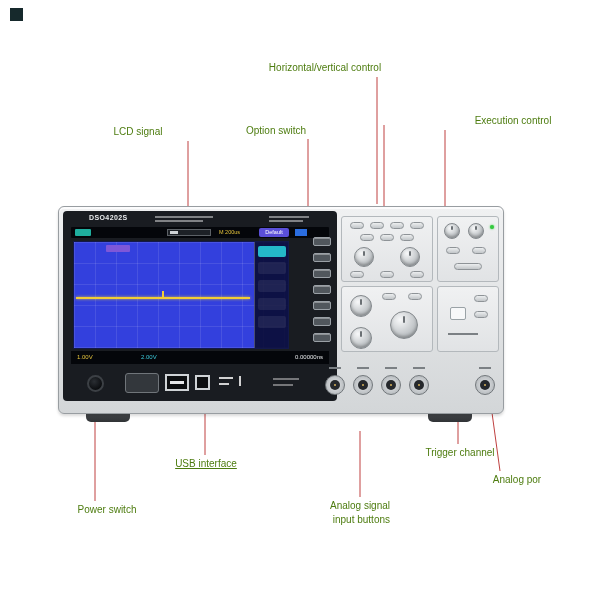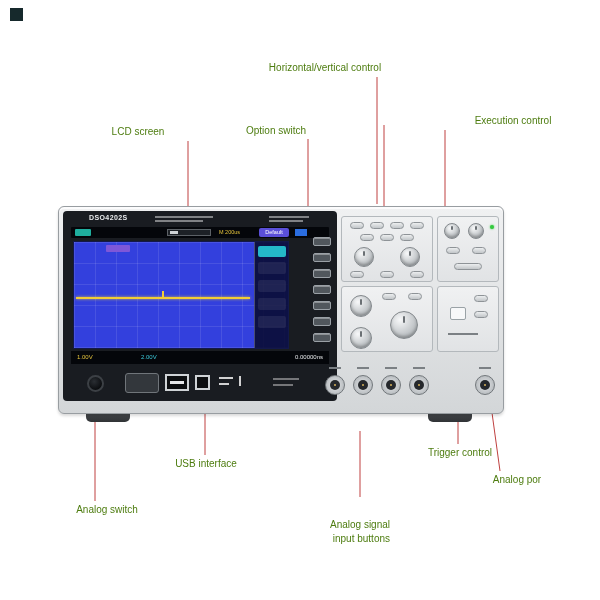--- a/index.html
+++ b/index.html
@@ -93,29 +93,29 @@
 </style>
 </head>
 <body>
 
 <div class="stage">
 
   <div class="corner-artifact"></div>
 
   <div class="callout" style="left:325px; top:61px;">Horizontal/vertical control</div>
   <div class="callout" style="left:481px; top:114px;margin-left:32px;">Execution control</div>
-  <div class="callout" style="left:138px; top:125px;">LCD screen</div>
+  <div class="callout" style="left:138px; top:125px;">LCD signal</div>
   <div class="callout" style="left:276px; top:124px;">Option switch</div>
-  <div class="callout" style="left:206px; top:457px;">USB interface</div>
-  <div class="callout" style="left:107px; top:503px;">Analog switch</div>
-  <div class="callout" style="left:360px; top:499px;margin-top:19px;">
+  <div class="callout" style="left:206px; top:457px;text-decoration:underline;">USB interface</div>
+  <div class="callout" style="left:107px; top:503px;">Power switch</div>
+  <div class="callout" style="left:360px; top:499px;">
     <div>Analog signal</div>
     <div>input buttons</div>
   </div>
-  <div class="callout" style="left:460px; top:446px;">Trigger control</div>
+  <div class="callout" style="left:460px; top:446px;">Trigger channel</div>
   <div class="callout" style="left:517px; top:473px;">Analog por</div>
 
   <svg class="lines" width="600" height="600">
     <line x1="377" y1="77" x2="377" y2="204" stroke="#bf4040" stroke-width="1"></line>
     <line x1="384" y1="125" x2="384" y2="215" stroke="#bf4040" stroke-width="1"></line>
     <line x1="445" y1="130" x2="445" y2="213" stroke="#bf4040" stroke-width="1"></line>
     <line x1="188" y1="141" x2="188" y2="257" stroke="#bf4040" stroke-width="1"></line>
     <line x1="308" y1="139" x2="308" y2="224" stroke="#bf4040" stroke-width="1"></line>
     <line x1="205" y1="455" x2="205" y2="397" stroke="#bf4040" stroke-width="1"></line>
     <line x1="95" y1="501" x2="95" y2="419" stroke="#bf4040" stroke-width="1"></line>

